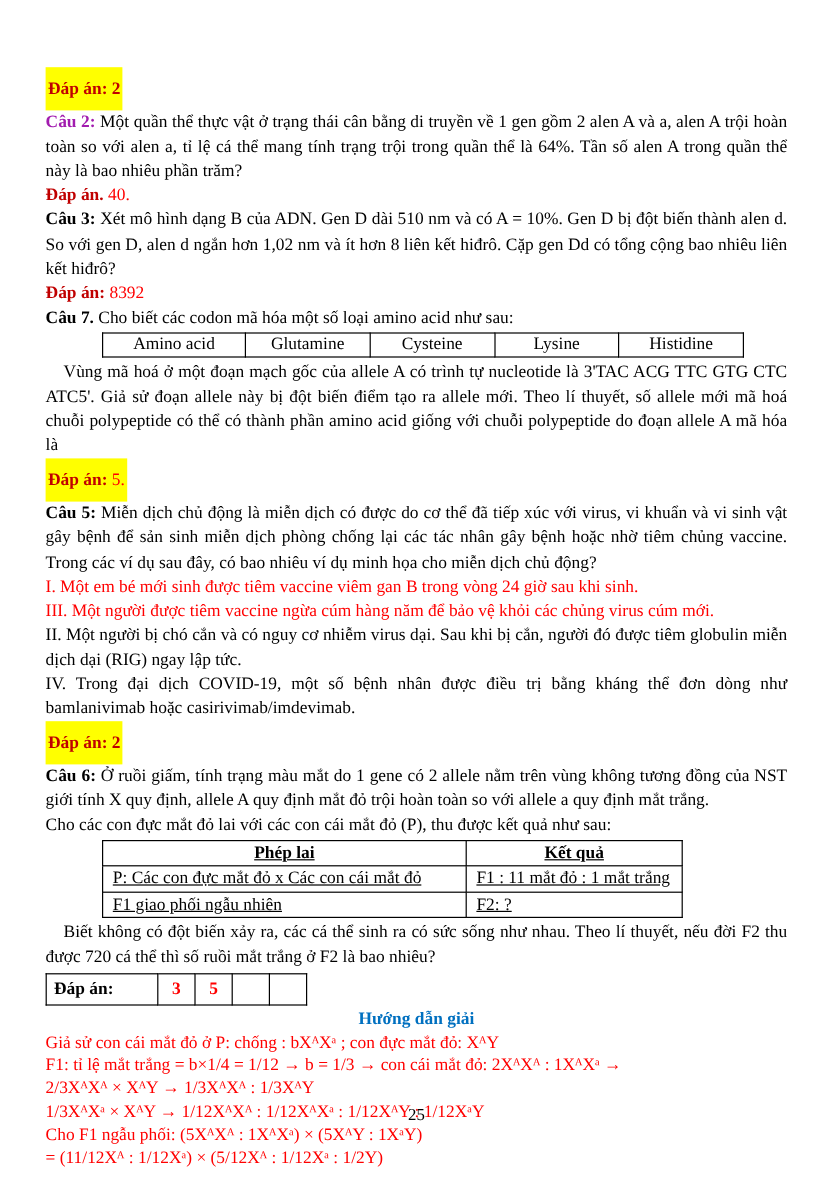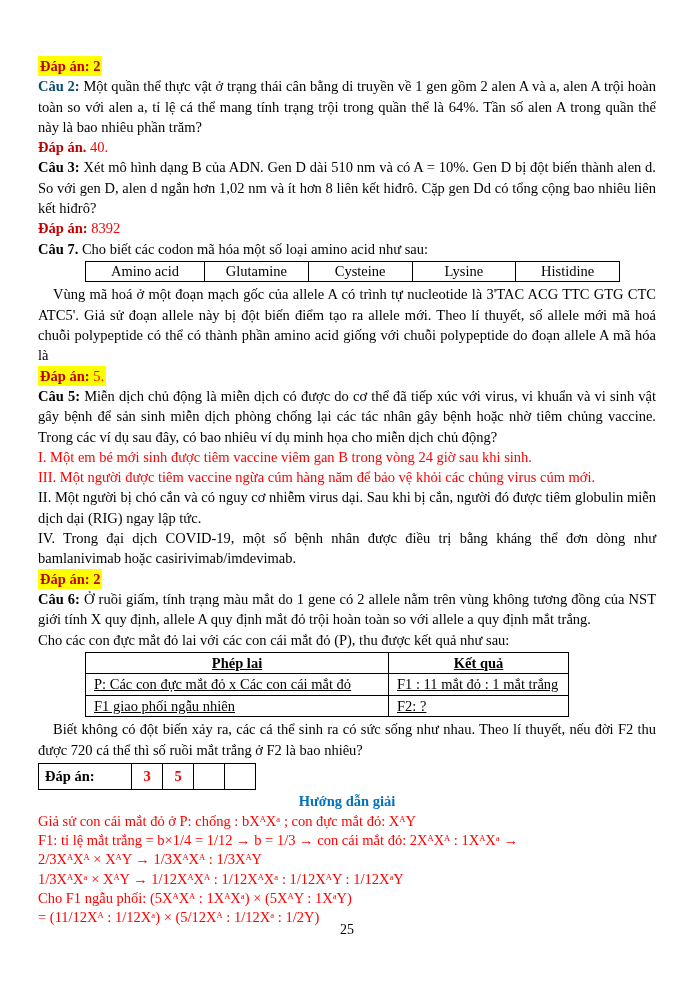--- a/index.html
+++ b/index.html
@@ -9,28 +9,28 @@
     background:#ffffff;
     box-sizing:border-box;
     padding:56px 38px 0 38px;
     font-family:"Liberation Serif", serif;
     font-size:14.5px;
     color:#000000;
     overflow:hidden;
   }
   p.para { margin:0; text-align:justify; line-height:20.3px; }
   .qlabel { font-weight:bold; }
-  .blue  { color:#0c4a6e; }
+  .blue  { color:#a21caf; }
   .red   { color:#FF0000; }
   .dark  { color:#C00000; }
   .bold  { font-weight:bold; }
   .ans-line { line-height:20.3px; margin:0; }
   .indent1 { }
   .ind { text-indent:15px; }
-  .hl { background:#FFFF00; display:inline-block; padding:0 2px; }
+  .hl { background:#FFFF00; display:inline-block; padding:8px 2px; }
   .mt-gap { margin-top:17px; }
 
   table { border-collapse:collapse; }
   td { border:1px solid #000; }
 
   .codon-table { margin:2px 0 2px 47px; width:535px; table-layout:fixed; }
   .codon-table td { text-align:center; vertical-align:top; padding:0 3px; line-height:19.5px; }
   .codon-table .c0 { width:112px; }
 
   .cross-table { margin:2px 0 2px 47px; width:484px; table-layout:fixed;text-decoration:underline; }

